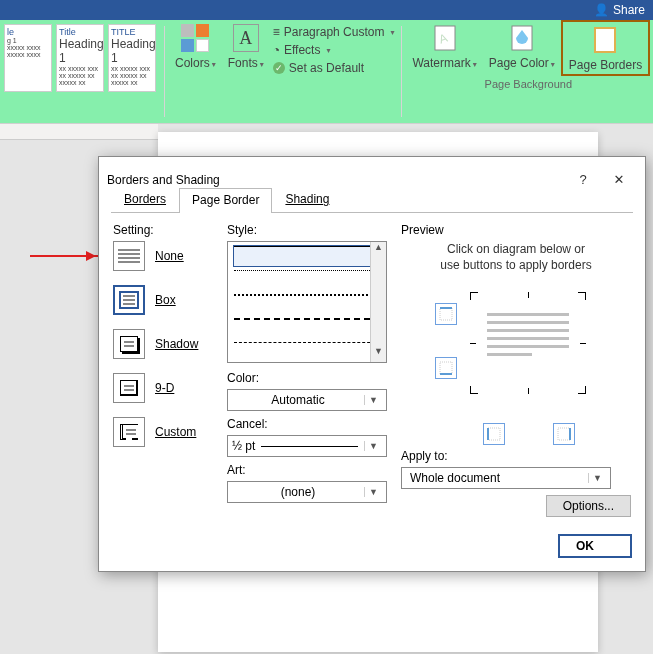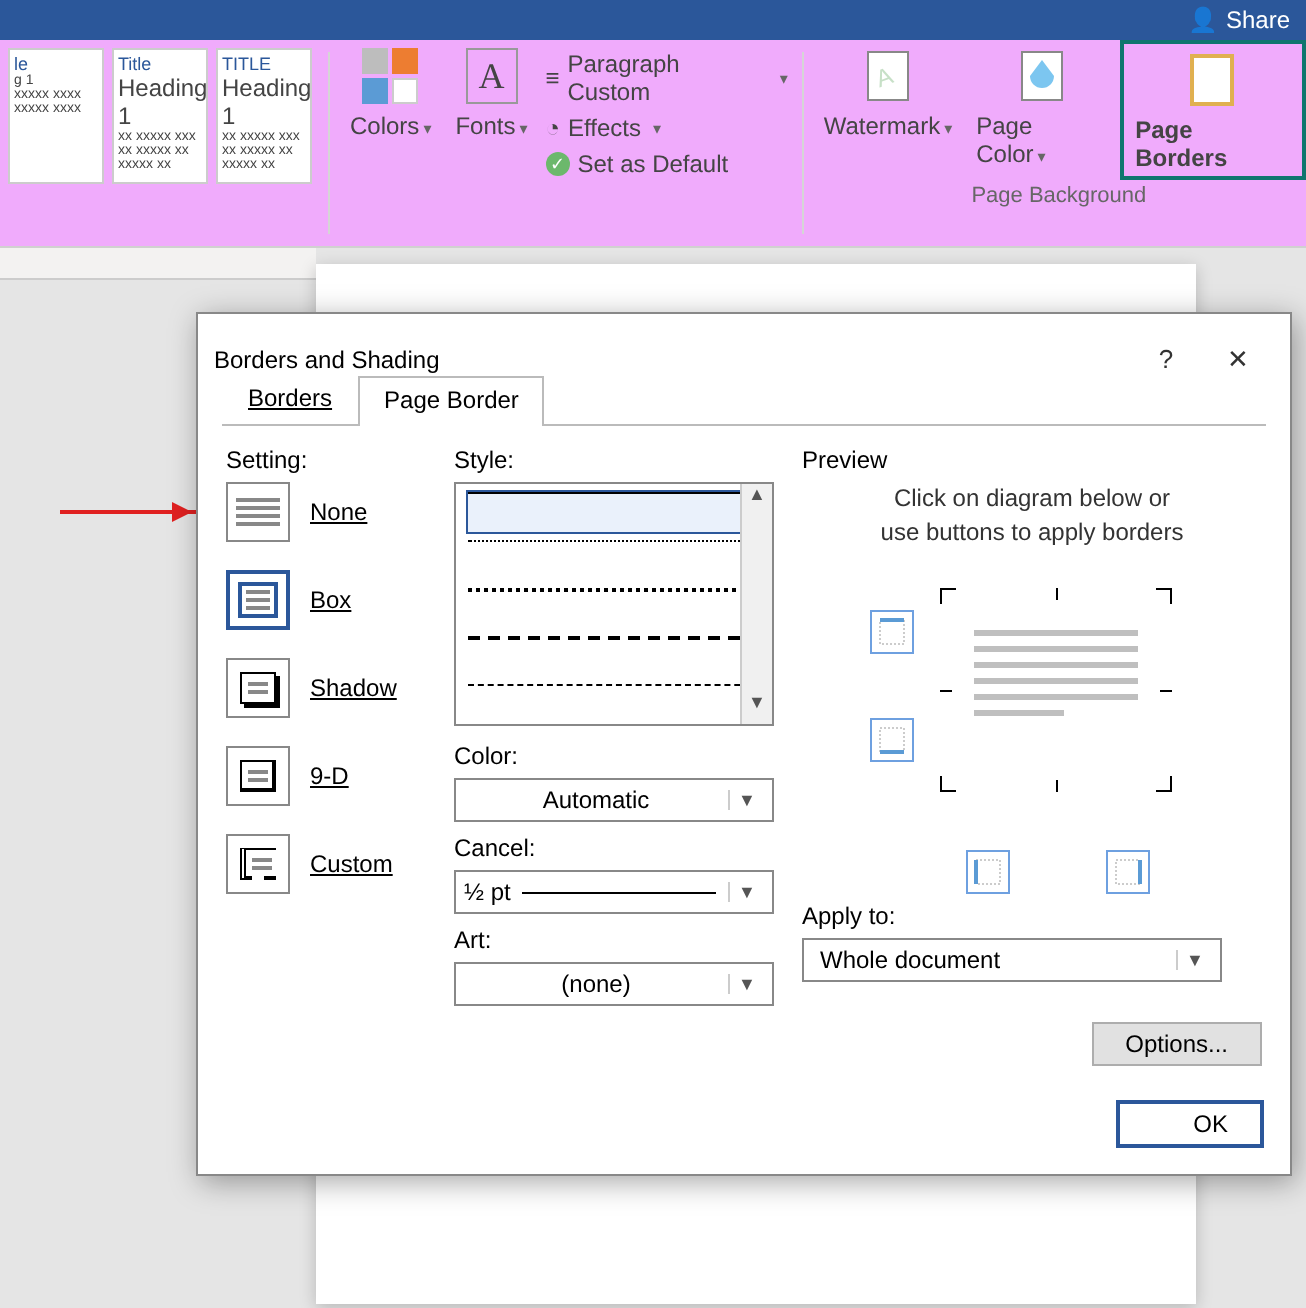--- a/index.html
+++ b/index.html
@@ -1,31 +1,31 @@
 <!DOCTYPE html>
 <html><head>
 <meta charset="utf-8">
 <style>
 * { box-sizing: border-box; margin: 0; padding: 0; font-family: 'Segoe UI', Tahoma, sans-serif; font-size: 12px; }
 body { background: #e5e5e5; width: 653px; height: 654px; overflow: hidden; position: relative; }
 
 
-.ribbon { background: #f0abfc; height: 104px; border-bottom: 1px solid #d0d0d0; display: flex; }
+.ribbon { background: #86efac; height: 104px; border-bottom: 1px solid #d0d0d0; display: flex; }
 .ribbon-left { display: flex; gap: 4px; padding: 4px; }
 .doc-thumb { width: 48px; height: 68px; background: #fff; border: 1px solid #ccc; font-size: 7px; padding: 2px; overflow: hidden; color: #444; }
 .doc-thumb .t1 { font-size: 9px; color: #2b579a; }
 .ribbon-sep { width: 1px; background: #d5d5d5; margin: 6px 4px; }
 .ribbon-btns-col { display: flex; flex-direction: column; gap: 2px; font-size: 11px; color: #444; padding-top: 4px; }
 .ribbon-btns-col .row { display: flex; align-items: center; gap: 4px; padding: 1px 3px; cursor: default; }
 .big-btn { display: flex; flex-direction: column; align-items: center; gap: 2px; padding: 2px 6px; font-size: 11px; color: #444; cursor: default; }
 .big-btn .ic { width: 32px; height: 32px; display: flex; align-items: center; justify-content: center; }
 .group-label { font-size: 11px; color: #666; padding-top: 2px; }
 .page-bg-group { display: flex; flex-direction: column; align-items: center; }
 .page-bg-row { display: flex; }
-.highlight-box { border: 2px solid #0f766e; font-weight: bold; }
+.highlight-box { border: 2px solid #a16207; }
 
 .topbar { position: absolute; top: 0; right: 0; height: 20px; background: #2b579a; color: #fff; display: flex; align-items: center; padding: 0 8px; font-size: 11px; gap: 4px; width: 100%; justify-content: flex-end;}
 .ribbon-wrap { margin-top: 20px; }
 
 .doc-bg { position: absolute; top: 124px; left: 0; right: 0; bottom: 0; background: #e5e5e5; }
 .page { position: absolute; left: 158px; top: 8px; width: 440px; height: 520px; background: #fff; box-shadow: 0 2px 8px rgba(0,0,0,.2); }
 .ruler { position: absolute; left: 0; top: 0; width: 158px; height: 16px; background: #f3f2f1; border-bottom: 1px solid #ccc; }
 
 
 .arrow { position: absolute; left: 30px; top: 255px; width: 70px; height: 2px; background: #e02020; }
@@ -79,25 +79,25 @@
 .pv-lines { position: absolute; left: 86px; top: 28px; width: 82px; }
 .pv-lines div { height: 3px; background: #bfbfbf; margin-bottom: 5px; }
 .side-btn { position: absolute; width: 22px; height: 22px; border: 1px solid #6ea0e0; background: #fff; display:flex; align-items:center; justify-content:center; }
 .side-btn svg { width: 14px; height: 14px; }
 .sb-top { left: 34px; top: 18px; }
 .sb-bot { left: 34px; top: 72px; }
 .sb-l { left: 82px; top: 138px; }
 .sb-r { left: 152px; top: 138px; }
 .applyto { margin-top: 34px; }
 .applyto .dropdown { width: 210px; }
-.opts-row { display: flex; justify-content: flex-end; margin-top: 20px; align-items: center; }
+.opts-row { display: flex; justify-content: flex-end; margin-top: 6px; align-items: center; }
 .btn { border: 1px solid #adadad; background: #e1e1e1; padding: 3px 16px; font-size: 12px; cursor: default; }
 .btn.primary { border: 1px solid #2b579a; background:#fff; outline: 1px solid #2b579a; }
 .dlg-footer { display: flex; justify-content: flex-end; gap: 8px; padding: 10px 14px 14px; }
-.dlg-footer .btn { width: 72px; text-align: right; }
+.dlg-footer .btn { width: 72px; text-align: left; font-weight: bold; }
 
 
 .ic-colors { width: 28px; height: 28px; display: grid; grid-template-columns: 1fr 1fr; grid-template-rows: 1fr 1fr; gap: 2px; }
 .ic-colors div:nth-child(1){background:#bdbdbd;} .ic-colors div:nth-child(2){background:#ed7d31;} .ic-colors div:nth-child(3){background:#5b9bd5;} .ic-colors div:nth-child(4){background:#fff;border:1px solid #ccc;}
 .ic-fonts { width: 26px; height: 28px; border: 1px solid #999; display:flex; align-items:center; justify-content:center; font-size: 18px; font-family: Georgia, serif;}
 .dd-caret { font-size: 8px; color:#666; margin-left: 2px; }
 .chk { width: 12px; height: 12px; border-radius: 50%; background: #6cb86c; color:#fff; font-size:9px; display:inline-flex; align-items:center; justify-content:center;}
 .thumb-lines { width: 22px; }
 .thumb-lines div { height: 2px; background: #888; margin: 2px 0; }
 </style>
@@ -194,20 +194,21 @@
 
 <div class="dialog">
   <div class="dlg-title">
     <span class="title">Borders and Shading</span>
     <span class="tbtn">?</span>
     <span class="tbtn">✕</span>
   </div>
   <div class="tabs">
     <div class="tab inactive"><span>Borders</span></div>
     <div class="tab active"><span>Page Border</span></div>
+    <div class="tab inactive"><span>Shading</span></div>
   </div>
   <div class="dlg-body">
 
     <div class="col setting-col">
       <div class="lbl">Setting:</div>
       <div class="setting-item">
         <div class="thumb">
             <div class="thumb-lines">
               <div></div>
               <div></div>

